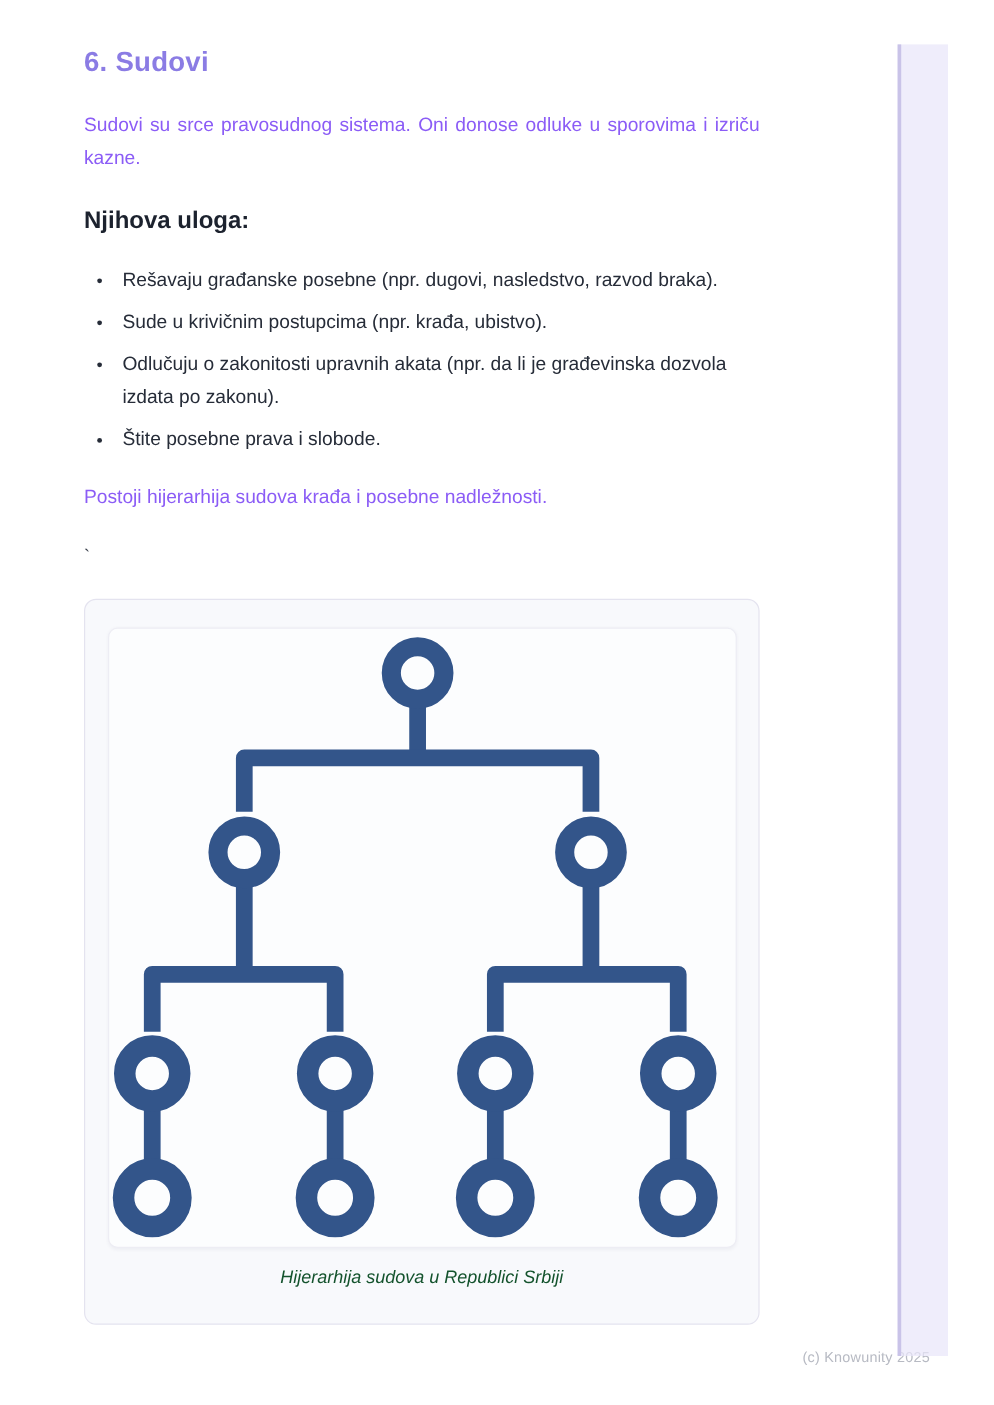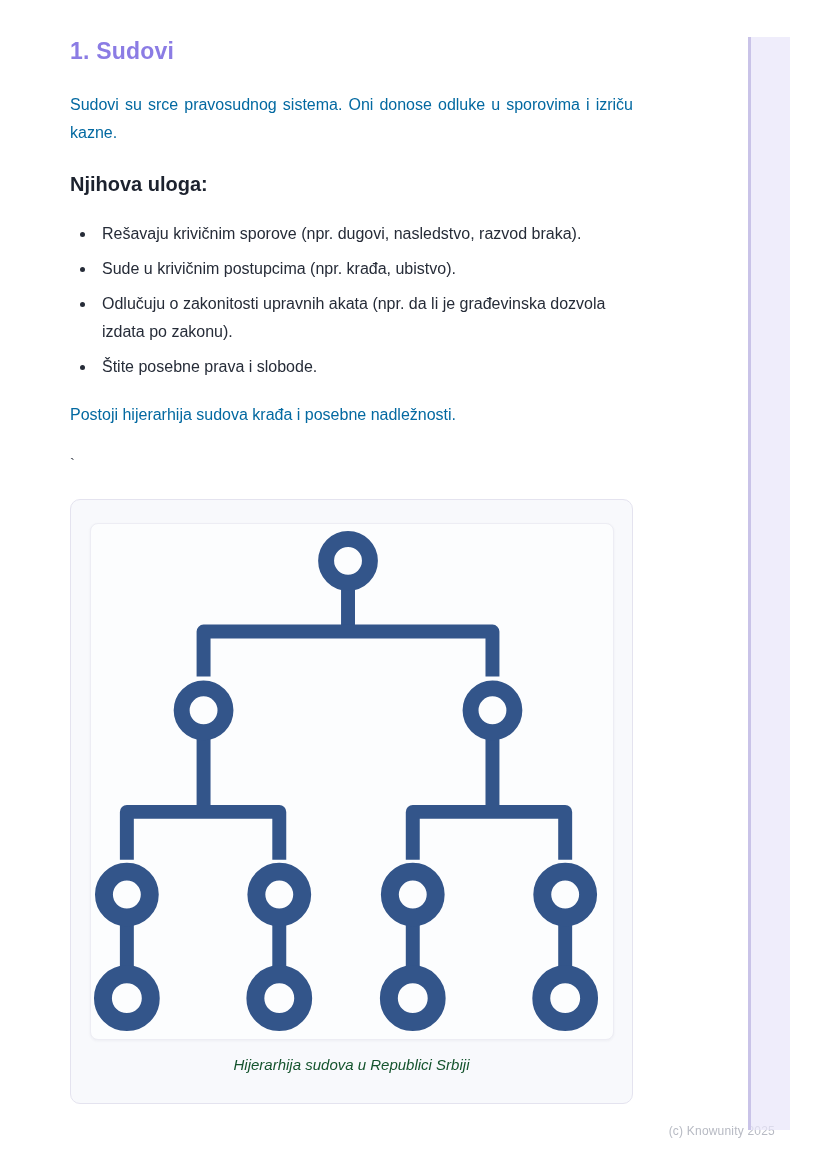--- a/index.html
+++ b/index.html
@@ -20,21 +20,21 @@
   h1.doc-title {
     color: #8b7ce4;
     font-size: 23px;
     font-weight: 700;
     margin-bottom: 26px;
     letter-spacing: 0.2px;
   }
   p.body-text {
     font-size: 16px;
     line-height: 28px;
-    color: #0369a1;
+    color: #8b5cf6;
     margin-bottom: 26px;
   }
   p.justified { text-align: justify; }
   .subheading {
     font-size: 20px;
     font-weight: 700;
     color: #1c222e;
     margin-bottom: 24px;
   }
   ul.bullet-list {
@@ -97,28 +97,28 @@
     height: 1093px;
     background: rgba(233, 230, 249, 0.72);
     border-left: 3px solid #c9c3e8;
   }
 </style>
 </head>
 <body>
 
 <div class="content">
 
-  <h1 class="doc-title">1. Sudovi</h1>
+  <h1 class="doc-title">6. Sudovi</h1>
 
   <p class="body-text justified">Sudovi su srce pravosudnog sistema. Oni donose odluke u sporovima i izriču kazne.</p>
 
   <div class="subheading">Njihova uloga:</div>
 
   <ul class="bullet-list">
-    <li>Rešavaju krivičnim sporove (npr. dugovi, nasledstvo, razvod braka).</li>
+    <li>Rešavaju građanske posebne (npr. dugovi, nasledstvo, razvod braka).</li>
     <li>Sude u krivičnim postupcima (npr. krađa, ubistvo).</li>
     <li>Odlučuju o zakonitosti upravnih akata (npr. da li je građevinska dozvola izdata po zakonu).</li>
     <li>Štite posebne prava i slobode.</li>
   </ul>
 
 
   <p class="body-text">Postoji hijerarhija sudova krađa i posebne nadležnosti.</p>
 
   <div class="stray-char">`</div>
 

